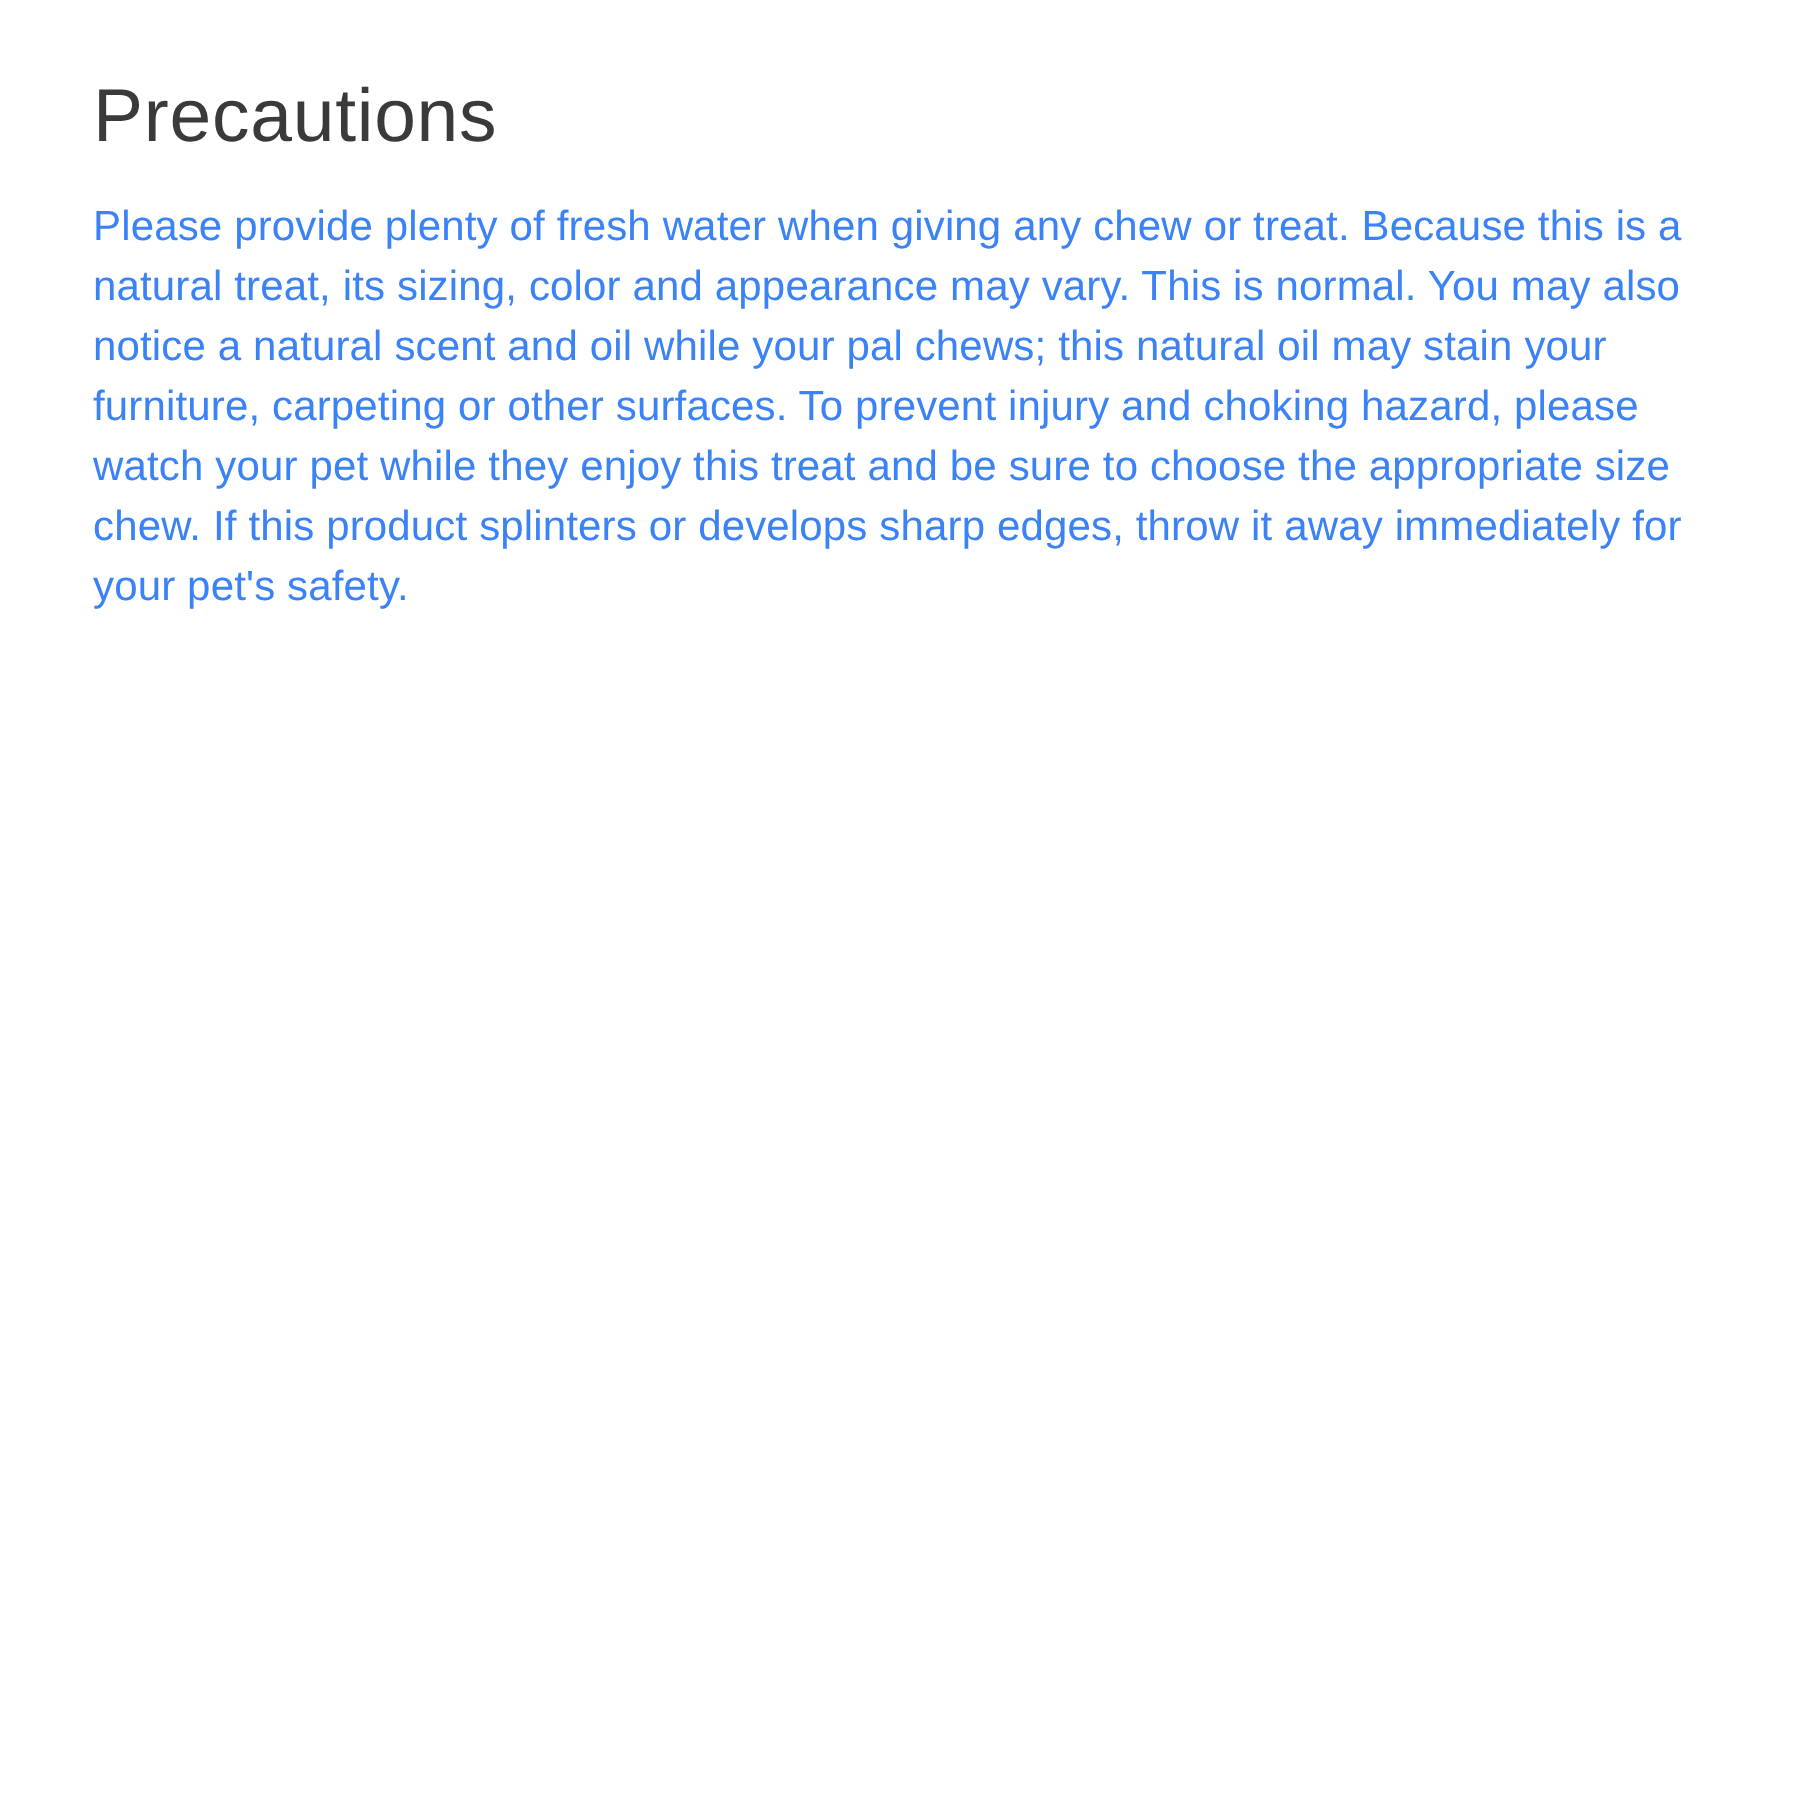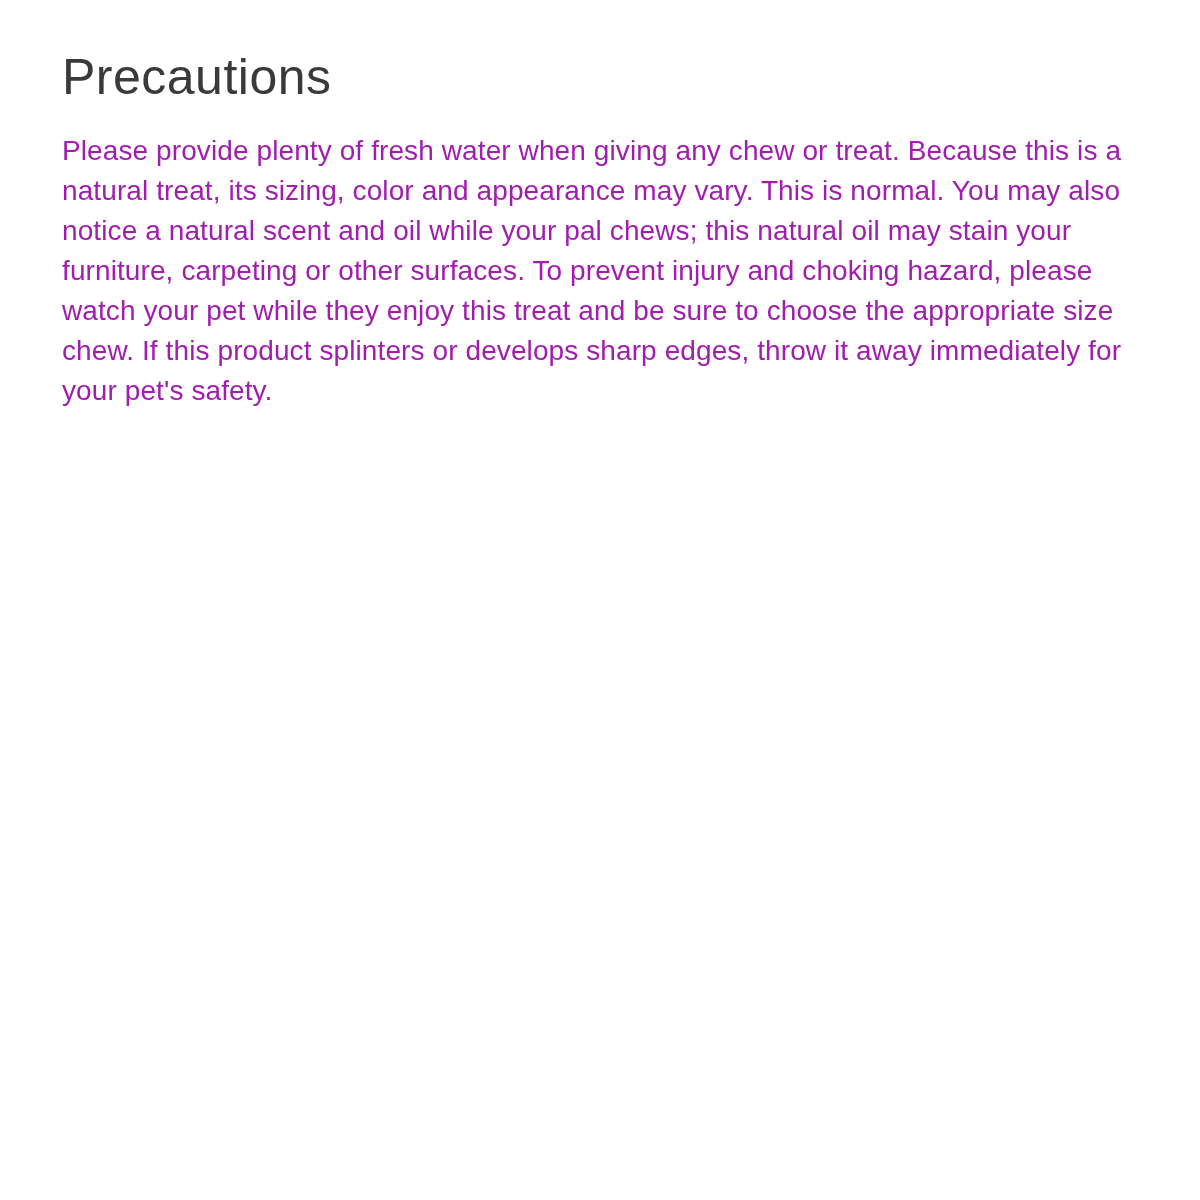--- a/index.html
+++ b/index.html
@@ -26,21 +26,21 @@
     color: #3a3a3a;
     letter-spacing: 0.5px;
     line-height: 1.1;
   }
   .section-body {
     margin: 0;
     max-width: 1090px;
     font-size: 28px;
     font-weight: 400;
     line-height: 40px;
-    color: #a21caf;
+    color: #3b82f6;
     letter-spacing: 0.1px;
   }
 </style>
 </head>
 <body>
 
 <div class="section">
   <h1 class="section-title">Precautions</h1>
   <p class="section-body">Please provide plenty of fresh water when giving any chew or treat. Because this is a natural treat, its sizing, color and appearance may vary. This is normal. You may also notice a natural scent and oil while your pal chews; this natural oil may stain your furniture, carpeting or other surfaces. To prevent injury and choking hazard, please watch your pet while they enjoy this treat and be sure to choose the appropriate size chew. If this product splinters or develops sharp edges, throw it away immediately for your pet's safety.</p>
 </div>

